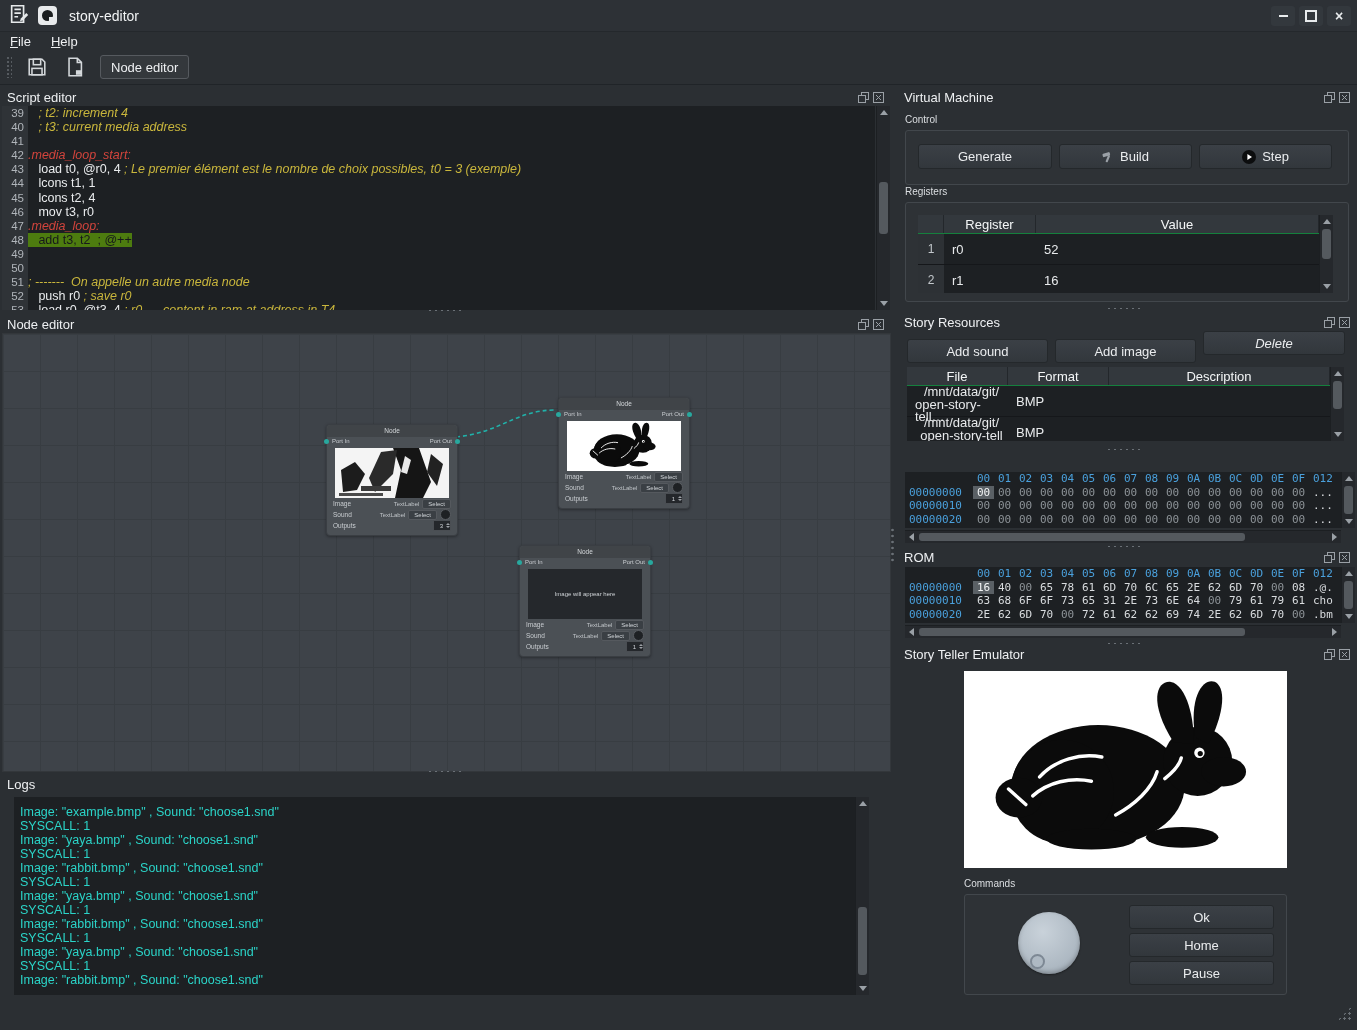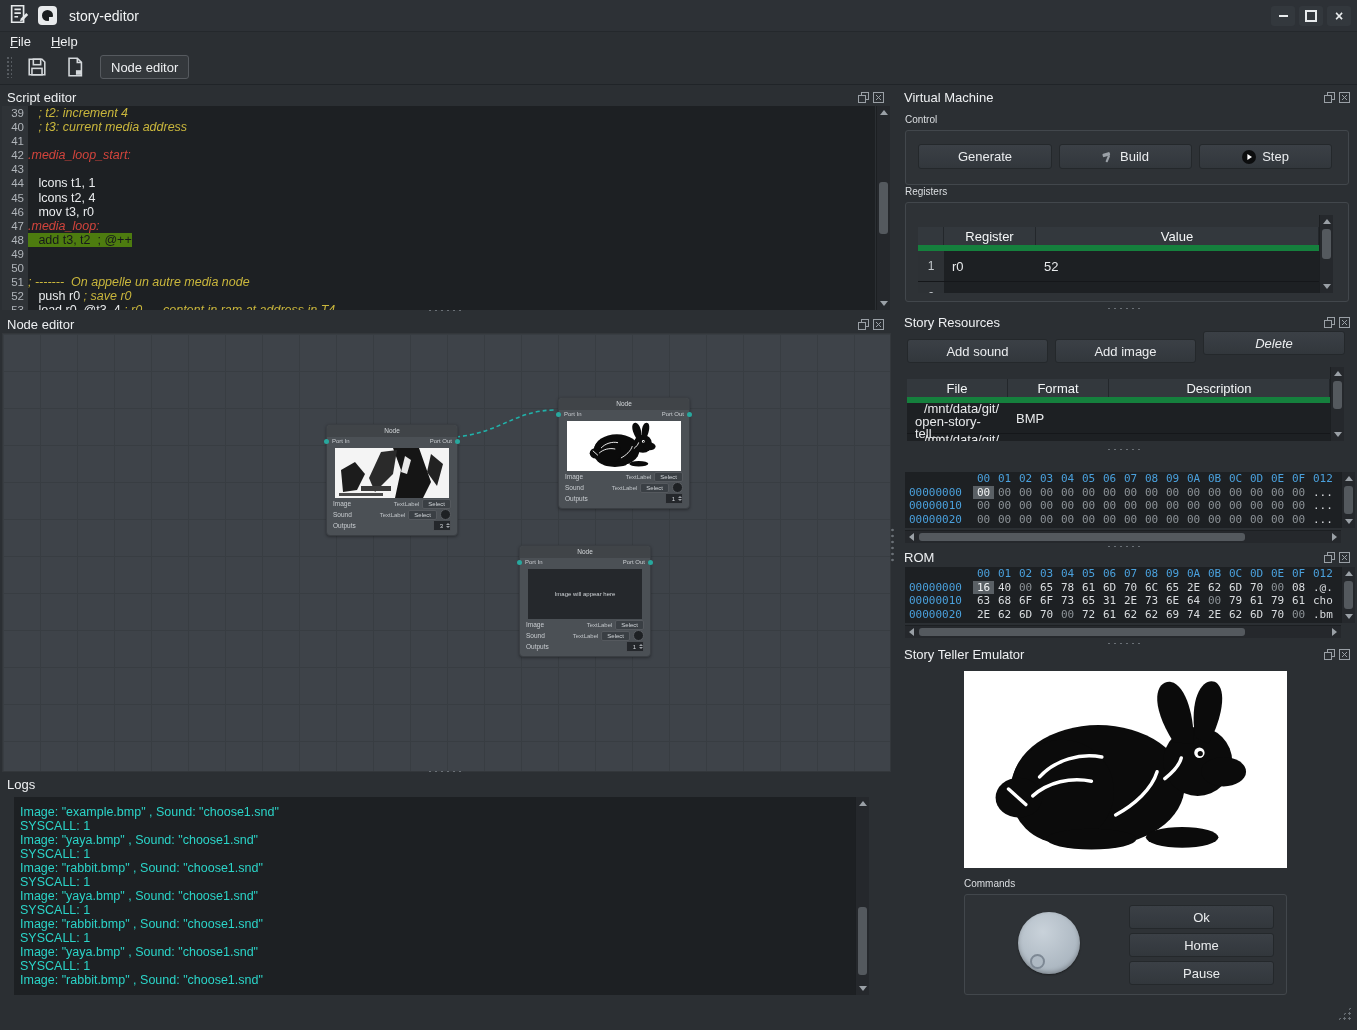--- a/index.html
+++ b/index.html
@@ -79,21 +79,21 @@
   .n-spin b{flex:1;font-weight:normal;font-size:6px;color:#d0d4d8;text-align:right;padding-right:2px;}
   .n-spin .arrs{width:5px;display:flex;flex-direction:column;align-items:center;gap:1px;}
   .n-spin .arrs i{width:0;height:0;border-left:2px solid transparent;border-right:2px solid transparent;}
   .n-spin .arrs i.u{border-bottom:2px solid #9da2a7;} .n-spin .arrs i.d{border-top:2px solid #9da2a7;}
 
   
   #log-view{position:absolute;left:14px;top:22px;width:854px;height:198px;background:#1d2023;overflow:hidden;padding-top:8px;box-sizing:border-box;}
   .log-line{height:14px;line-height:14px;padding-left:6px;font-size:12.5px;}
 
   
-  .thead{display:flex;background:#33383d;border-bottom:6px solid #15803d;height:18px;margin-top:12px;}
+  .thead{display:flex;background:#33383d;border-bottom:1px solid #15803d;height:18px;}
   .thead span{display:flex;align-items:center;justify-content:center;font-size:13px;color:#f4f6f7;border-right:1px solid #23272b;box-sizing:border-box;}
   .trow{display:flex;height:30px;background:#1d2023;border-bottom:1px solid #15171a;}
   .trow .rg{display:flex;align-items:center;justify-content:center;background:#2d3135;color:#c3c8cc;font-size:12px;}
   .trow .tc{display:flex;align-items:center;padding-left:8px;font-size:13px;color:#e8eaec;box-sizing:border-box;}
   .filecell{display:flex;flex-direction:column;justify-content:flex-start;font-size:11px;line-height:12.5px;}
 
   
   .hexgrid{position:absolute;background:#1d2023;font-family:"DejaVu Sans Mono","Liberation Mono",monospace;font-size:11px;overflow:hidden;}
   .hx-row{display:flex;height:13.5px;line-height:13.5px;}
   .hx-addr{width:64px;flex:none;color:#4aa0dc;padding-left:4px;}
@@ -218,21 +218,21 @@
             </svg>
           </span>
       </span>
     </div>
     <div id="script-view">
         <div id="script-lines">
           <div class="ed-line"><span class="gut">39</span><span class="ctext"><span class="seg c">   ; t2: increment 4</span></span></div>
           <div class="ed-line"><span class="gut">40</span><span class="ctext"><span class="seg c">   ; t3: current media address</span></span></div>
           <div class="ed-line"><span class="gut">41</span><span class="ctext"></span></div>
           <div class="ed-line"><span class="gut">42</span><span class="ctext"><span class="seg l">.media_loop_start:</span></span></div>
-          <div class="ed-line"><span class="gut">43</span></div>
+          <div class="ed-line"><span class="gut">43</span><span class="ctext"><span class="seg k">   load t0, @r0, 4 </span><span class="seg c">; Le premier élément est le nombre de choix possibles, t0 = 3 (exemple)</span></span></div>
           <div class="ed-line"><span class="gut">44</span><span class="ctext"><span class="seg k">   lcons t1, 1</span></span></div>
           <div class="ed-line"><span class="gut">45</span><span class="ctext"><span class="seg k">   lcons t2, 4</span></span></div>
           <div class="ed-line"><span class="gut">46</span><span class="ctext"><span class="seg k">   mov t3, r0</span></span></div>
           <div class="ed-line"><span class="gut">47</span><span class="ctext"><span class="seg l">.media_loop:</span></span></div>
           <div class="ed-line"><span class="gut">48</span><span class="ctext"><span class="seg h">   add t3, t2  ; @++</span></span></div>
           <div class="ed-line"><span class="gut">49</span><span class="ctext"></span></div>
           <div class="ed-line"><span class="gut">50</span><span class="ctext"></span></div>
           <div class="ed-line"><span class="gut">51</span><span class="ctext"><span class="seg c">; -------  On appelle un autre media node</span></span></div>
           <div class="ed-line"><span class="gut">52</span><span class="ctext"><span class="seg k">   push r0 </span><span class="seg c">; save r0</span></span></div>
           <div class="ed-line"><span class="gut">53</span><span class="ctext"><span class="seg k">   load r0, @t3, 4 </span><span class="seg c">; r0 ...  content in ram at address in T4</span></span></div>

